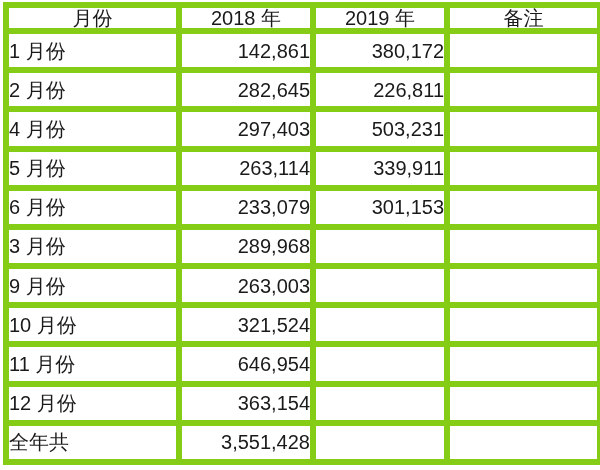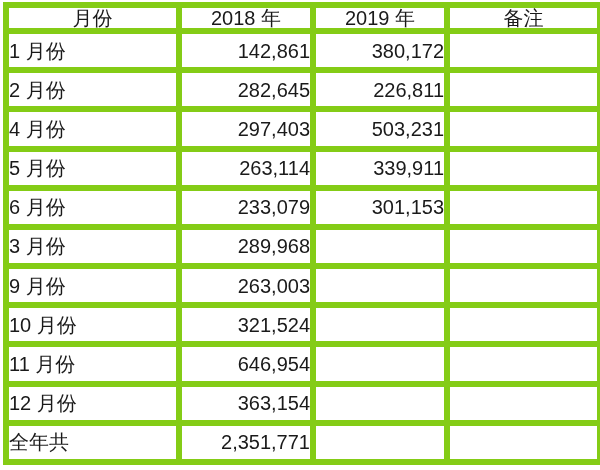--- a/index.html
+++ b/index.html
@@ -125,19 +125,19 @@
         <td class="c-note"></td>
       </tr>
       <tr>
         <td class="c-month">12 月份</td>
         <td class="c-2018">363,154</td>
         <td class="c-2019"></td>
         <td class="c-note"></td>
       </tr>
       <tr>
         <td class="c-month">全年共</td>
-        <td class="c-2018">2,351,771</td>
+        <td class="c-2018">3,551,428</td>
         <td class="c-2019"></td>
         <td class="c-note"></td>
       </tr>
     </tbody>
   </table>
 </div>
 
 </body></html>

